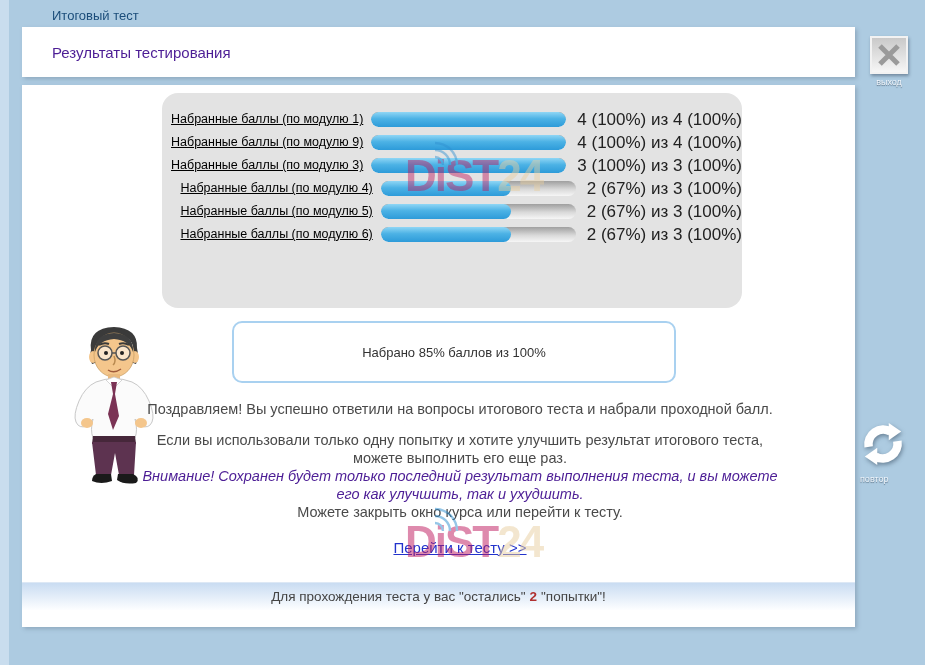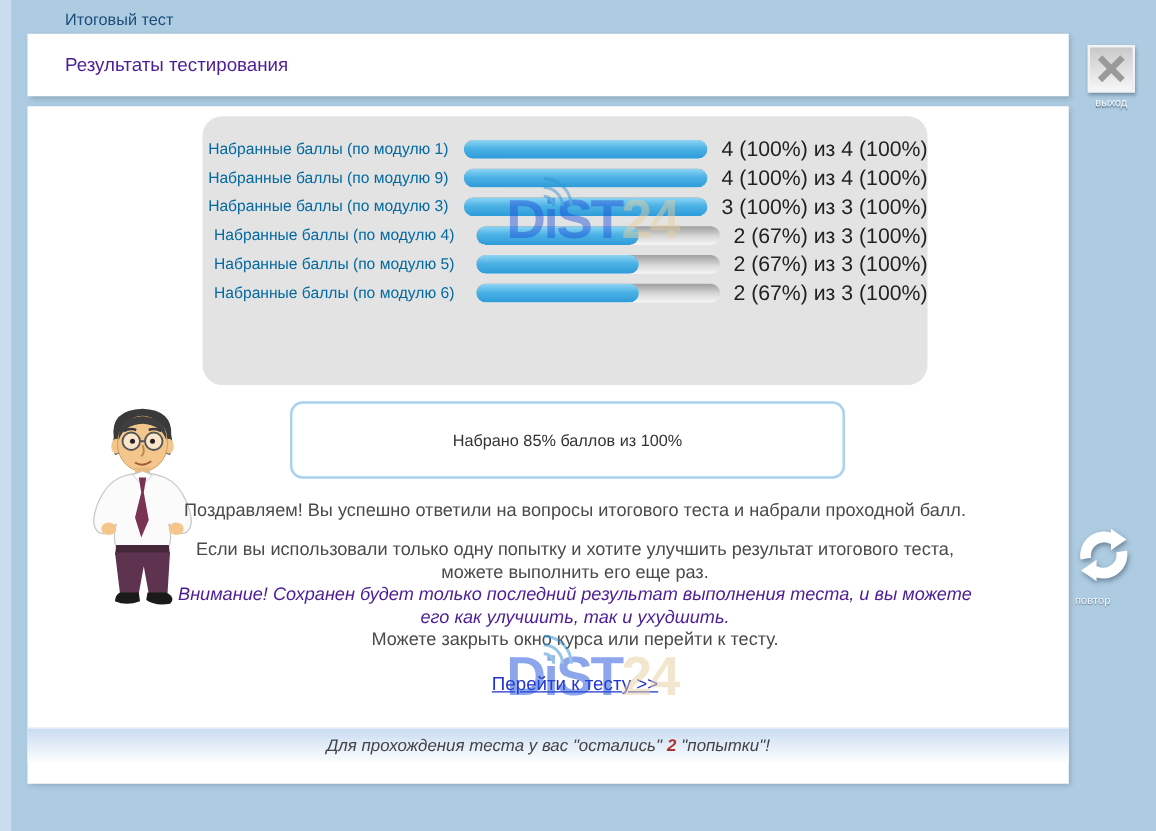--- a/index.html
+++ b/index.html
@@ -13,21 +13,21 @@
                 box-shadow:2px 2px 4px rgba(90,110,130,0.35); display:flex; align-items:center; }
   .header-title { margin-left:30px; font-size:15px; color:#4c1d95; }
 
   .main { position:absolute; left:22px; top:85px; width:833px; height:542px; background:#ffffff;
           box-shadow:2px 2px 4px rgba(90,110,130,0.35); }
 
   
   .panel { position:absolute; left:140px; top:8px; width:580px; height:215px; background:#e3e3e3; border-radius:16px; padding-top:15px; }
   .row { display:flex; align-items:center; height:23px; }
   .row.total { margin-top:5px; height:40px; }
-  .row-label { width:228px; text-align:center; font-size:12.5px; color:#0369a1; margin-right:8px; line-height:1.15; }
+  .row-label { width:228px; text-align:right; font-size:12.5px; color:#000000; margin-right:8px; line-height:1.15;text-decoration:underline; }
   .bar-track { width:195px; height:15px; border-radius:8px; background:linear-gradient(#9f9f9f,#d9d9d9 55%,#f6f6f6); overflow:hidden; flex:0 0 auto; }
   .bar-fill { height:100%; border-radius:8px; background:linear-gradient(#8fd6f5,#4cb2e5 45%,#2d9bd9); }
   .row-value { margin-left:11px; font-size:17px; color:#222; white-space:nowrap; }
 
   
   .score-box { position:absolute; left:210px; top:236px; width:444px; height:62px; background:#fff;
                border:2px solid #a9d1f0; border-radius:10px; display:flex; align-items:center; justify-content:center; }
   .score-text { font-size:13px; color:#333; }
 
   
@@ -36,37 +36,37 @@
   
   .message { position:absolute; left:120px; top:316px; width:636px; text-align:center; font-size:14.5px; color:#4a4a4a; line-height:1.24; }
   .message .p1 { margin-bottom:13px; }
   .message .warning { color:#4c1d95;font-style:italic; }
   .link-row { margin-top:17px; }
   .goto-link { color:#2233cc; text-decoration:underline; font-size:15px; cursor:pointer; }
 
   
   .footer-bar { position:absolute; left:0; top:497px; width:833px; height:28px;
                 background:linear-gradient(#c9dcf2,#fdfeff); border-top:1px solid #dde8f5;
-                display:flex; align-items:center; justify-content:center; font-size:13.5px; color:#444;font-style:italic; }
+                display:flex; align-items:center; justify-content:center; font-size:13.5px; color:#444; }
   .footer-bar .attempts { color:#b03030; font-weight:bold; margin:0 4px; }
 
   
   .exit-group { position:absolute; left:859px; top:36px; width:60px; text-align:center; cursor:pointer; }
   .exit-btn { width:38px; height:38px; margin:0 auto; border:2px solid #f2f2f2; background:linear-gradient(#c9c9c9,#f6f6f6);
               box-shadow:1px 2px 3px rgba(40,60,80,0.45); display:flex; align-items:center; justify-content:center; }
   .btn-label { margin-top:3px; font-size:9px; color:#f0f6fc; text-shadow:0 1px 1px rgba(60,80,100,0.7); }
   .repeat-group { position:absolute; left:860px; top:421px; width:58px; text-align:left; cursor:pointer; }
   .repeat-icon { filter:drop-shadow(1px 2px 2px rgba(40,60,80,0.5)); }
 
   
   .watermark { position:absolute; width:160px; height:60px; pointer-events:none; z-index:5; }
   .wm1 { left:405px; top:146px; opacity:0.45; }
   .wm2 { left:405px; top:512px; opacity:0.5; }
   .wm-text { font-size:44px; font-weight:bold; letter-spacing:-2px; line-height:60px; }
-  .wm-part1 { color:#1d4ed8; }
+  .wm-part1 { color:#be185d; }
   .wm-part2 { color:#e9cfa0; }
   .wm-arcs { position:absolute; left:24px; top:-10px; }
 </style>
 </head>
 <body>
 
 <div id="stage">
   <div class="left-strip"></div>
 
   <div class="window-title">Итоговый тест</div>

